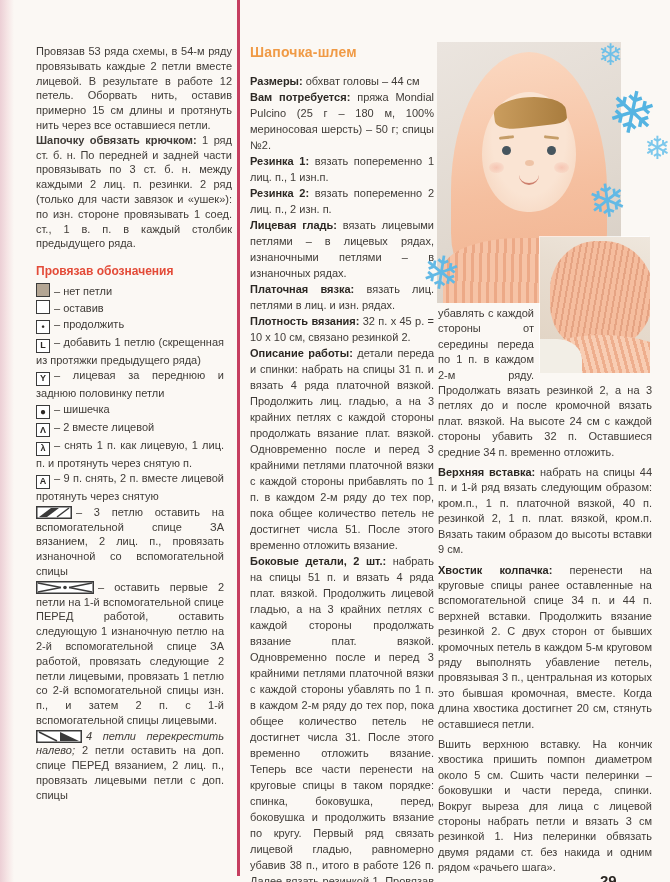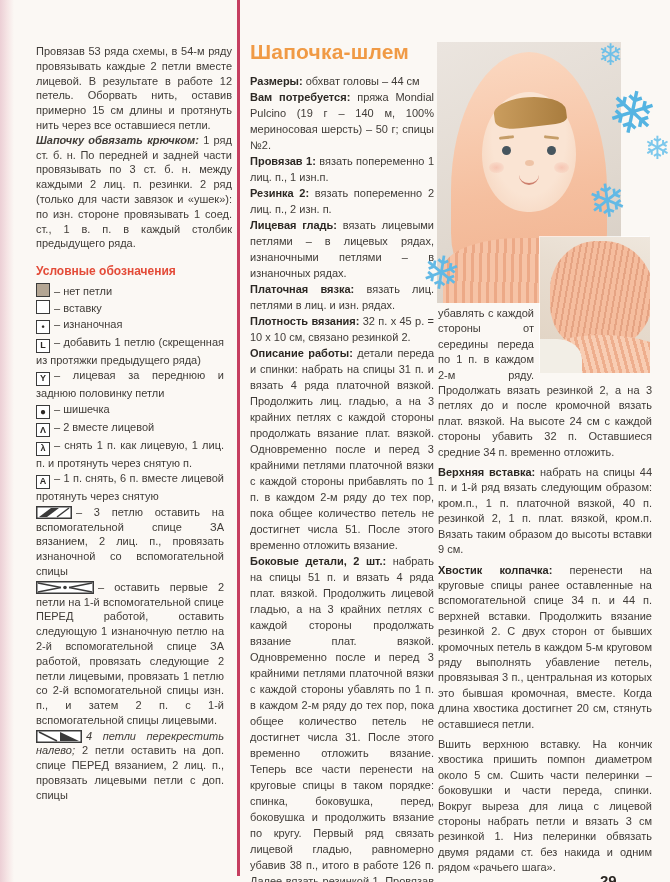--- a/index.html
+++ b/index.html
@@ -14,22 +14,22 @@
   .divider{position:absolute;left:237px;top:0;width:3px;height:876px;background:#c53f60;}
 
   
   .col{position:absolute;font-size:11px;text-align:justify;}
   .col-left{left:36px;top:44px;width:196px;line-height:14.8px;}
   .col-mid{left:250px;top:40px;width:184px;line-height:16px;}
   .col-right{left:438px;top:306px;width:214px;line-height:15.4px;}
   .para{margin:0;}
   .col-right .para{margin:0 0 5px 0;}
   b.lead{color:#2c2824;}
-  .bi{font-style:italic;font-weight:bold;}
-  .mid-title{font-size:21px;font-weight:bold;color:#f09a45;margin:0 0 9px 0;letter-spacing:.2px;line-height:24px;}
+  .bi{font-weight:bold;}
+  .mid-title{font-size:14px;font-weight:bold;color:#f09a45;margin:0 0 9px 0;letter-spacing:.2px;line-height:24px;}
   .legend-title{font-size:12px;font-weight:bold;color:#e34b38;margin:13px 0 4px 0;}
   .legend-item{margin:0 8px 1px 0;}
 
   
   .sym{display:inline-flex;align-items:center;justify-content:center;
     width:12px;height:12px;border:1.5px solid #3a3a3a;background:#fff;
     font-size:9px;font-weight:bold;line-height:1;color:#2c2824;
     vertical-align:-2px;margin-right:4px;}
   .sym-filled{background:#b3a593;}
   .sym-bobble{font-size:10px;}
@@ -83,31 +83,31 @@
 </head>
 <body>
 
 <div class="left-edge"></div>
 <div class="divider"></div>
 
 <div class="col col-left">
   <p class="para"><span>Провязав 53 ряда схемы, в 54-м ряду провязывать каждые 2 петли вместе лицевой. В результате в работе 12 петель. Оборвать нить, оставив примерно 15 см длины и протянуть нить через все оставшиеся петли.</span></p>
   <p class="para"><span class="bi">Шапочку обвязать крючком:</span><span> 1 ряд ст. б. н. По передней и задней части провязывать по 3 ст. б. н. между каждыми 2 лиц. п. резинки. 2 ряд (только для части завязок и «ушек»): по изн. стороне провязывать 1 соед. ст., 1 в. п. в каждый столбик предыдущего ряда.</span></p>
 
-  <div class="legend-title">Условные обозначения</div>
+  <div class="legend-title">Провязав обозначения</div>
 
   <p class="legend-item"><span class="sym sym-filled"></span><span>– нет петли</span></p>
-  <p class="legend-item"><span class="sym"></span><span>– вставку</span></p>
-  <p class="legend-item"><span class="sym">•</span><span>– изнаночная</span></p>
+  <p class="legend-item"><span class="sym"></span><span>– оставив</span></p>
+  <p class="legend-item"><span class="sym">•</span><span>– продолжить</span></p>
   <p class="legend-item"><span class="sym">L</span><span>– добавить 1 петлю (скрещенная из протяжки предыдущего ряда)</span></p>
   <p class="legend-item"><span class="sym">Y</span><span>– лицевая за переднюю и заднюю половинку петли</span></p>
   <p class="legend-item"><span class="sym sym-bobble">●</span><span>– шишечка</span></p>
   <p class="legend-item"><span class="sym">Λ</span><span>– 2 вместе лицевой</span></p>
   <p class="legend-item"><span class="sym">λ</span><span>– снять 1 п. как лицевую, 1 лиц. п. и протянуть через снятую п.</span></p>
-  <p class="legend-item"><span class="sym">A</span><span>– 1 п. снять, 6 п. вместе лицевой протянуть через снятую</span></p>
+  <p class="legend-item"><span class="sym">A</span><span>– 9 п. снять, 2 п. вместе лицевой протянуть через снятую</span></p>
 
 
   <p class="legend-item"><svg class="csym" width="36" height="13" viewBox="0 0 36 13">
         <rect x="0.75" y="0.75" width="34.5" height="11.5" fill="#fff" stroke="#3a3a3a" stroke-width="1.5"></rect>
         <path d="M3 11 L15 2 L23 2 L11 11 Z" fill="#3a3a3a"></path>
         <line x1="21" y1="11" x2="33" y2="2" stroke="#3a3a3a" stroke-width="1.4"></line>
       </svg><span>– 3 петлю оставить на вспомогательной спице ЗА вязанием, 2 лиц. п., провязать изнаночной со вспомогательной спицы</span></p>
 
   <p class="legend-item"><svg class="csym" width="58" height="13" viewBox="0 0 58 13">
         <rect x="0.75" y="0.75" width="56.5" height="11.5" fill="#fff" stroke="#3a3a3a" stroke-width="1.5"></rect>
@@ -121,22 +121,22 @@
   <p class="legend-item"><svg class="csym" width="46" height="13" viewBox="0 0 46 13">
         <rect x="0.75" y="0.75" width="44.5" height="11.5" fill="#fff" stroke="#3a3a3a" stroke-width="1.5"></rect>
         <line x1="3" y1="2" x2="21" y2="11" stroke="#3a3a3a" stroke-width="1.4"></line>
         <path d="M24 2 L43 11 L24 11 Z" fill="#3a3a3a"></path>
       </svg><i>4 петли перекрестить налево;</i><span> 2 петли оставить на доп. спице ПЕРЕД вязанием, 2 лиц. п., провязать лицевыми петли с доп. спицы</span></p>
 </div>
 
 <div class="col col-mid">
   <h1 class="mid-title">Шапочка-шлем</h1>
   <p class="para"><b class="lead">Размеры:</b><span> обхват головы – 44 см</span></p>
-  <p class="para"><b class="lead">Вам потребуется:</b><span> пряжа Mondial Pulcino (19 г – 140 м, 100% мериносовая шерсть) – 50 г; спицы №2.</span></p>
-  <p class="para"><b class="lead">Провязав 1:</b><span> вязать попеременно 1 лиц. п., 1 изн.п.</span></p>
+  <p class="para"><b class="lead">Вам потребуется:</b><span> пряжа Mondial Pulcino (25 г – 180 м, 100% мериносовая шерсть) – 50 г; спицы №2.</span></p>
+  <p class="para"><b class="lead">Резинка 1:</b><span> вязать попеременно 1 лиц. п., 1 изн.п.</span></p>
   <p class="para"><b class="lead">Резинка 2:</b><span> вязать попеременно 2 лиц. п., 2 изн. п.</span></p>
   <p class="para"><b class="lead">Лицевая гладь:</b><span> вязать лицевыми петлями – в лицевых рядах, изнаночными петлями – в изнаночных рядах.</span></p>
   <p class="para"><b class="lead">Платочная вязка:</b><span> вязать лиц. петлями в лиц. и изн. рядах.</span></p>
   <p class="para"><b class="lead">Плотность вязания:</b><span> 32 п. х 45 р. = 10 х 10 см, связано резинкой 2.</span></p>
   <p class="para"><b class="lead">Описание работы:</b><span> детали переда и спинки: набрать на спицы 31 п. и вязать 4 ряда платочной вязкой. Продолжить лиц. гладью, а на 3 крайних петлях с каждой стороны продолжать вязание плат. вязкой. Одновременно после и перед 3 крайними петлями платочной вязки с каждой стороны прибавлять по 1 п. в каждом 2-м ряду до тех пор, пока общее количество петель не достигнет числа 51. После этого временно отложить вязание.</span></p>
   <p class="para"><b class="lead">Боковые детали, 2 шт.:</b><span> набрать на спицы 51 п. и вязать 4 ряда плат. вязкой. Продолжить лицевой гладью, а на 3 крайних петлях с каждой стороны продолжать вязание плат. вязкой. Одновременно после и перед 3 крайними петлями платочной вязки с каждой стороны убавлять по 1 п. в каждом 2-м ряду до тех пор, пока общее количество петель не достигнет числа 31. После этого временно отложить вязание. Теперь все части перенести на круговые спицы в таком порядке: спинка, боковушка, перед, боковушка и продолжить вязание по кругу. Первый ряд связать лицевой гладью, равномерно убавив 38 п., итого в работе 126 п. Далее вязать резинкой 1. Провязав в высоту 3 см, продолжить вязание резинкой 2. С точки перехода к резинке 2 идет дальнейшее измерение высоты шапочки. На высоте работы 3 см для выреза лица убавить средние 10 п. Далее вязать прямыми и обратными рядами. Продолжать</span></p>
 </div>
 
 <div class="photo-main">
   <div class="hood">

